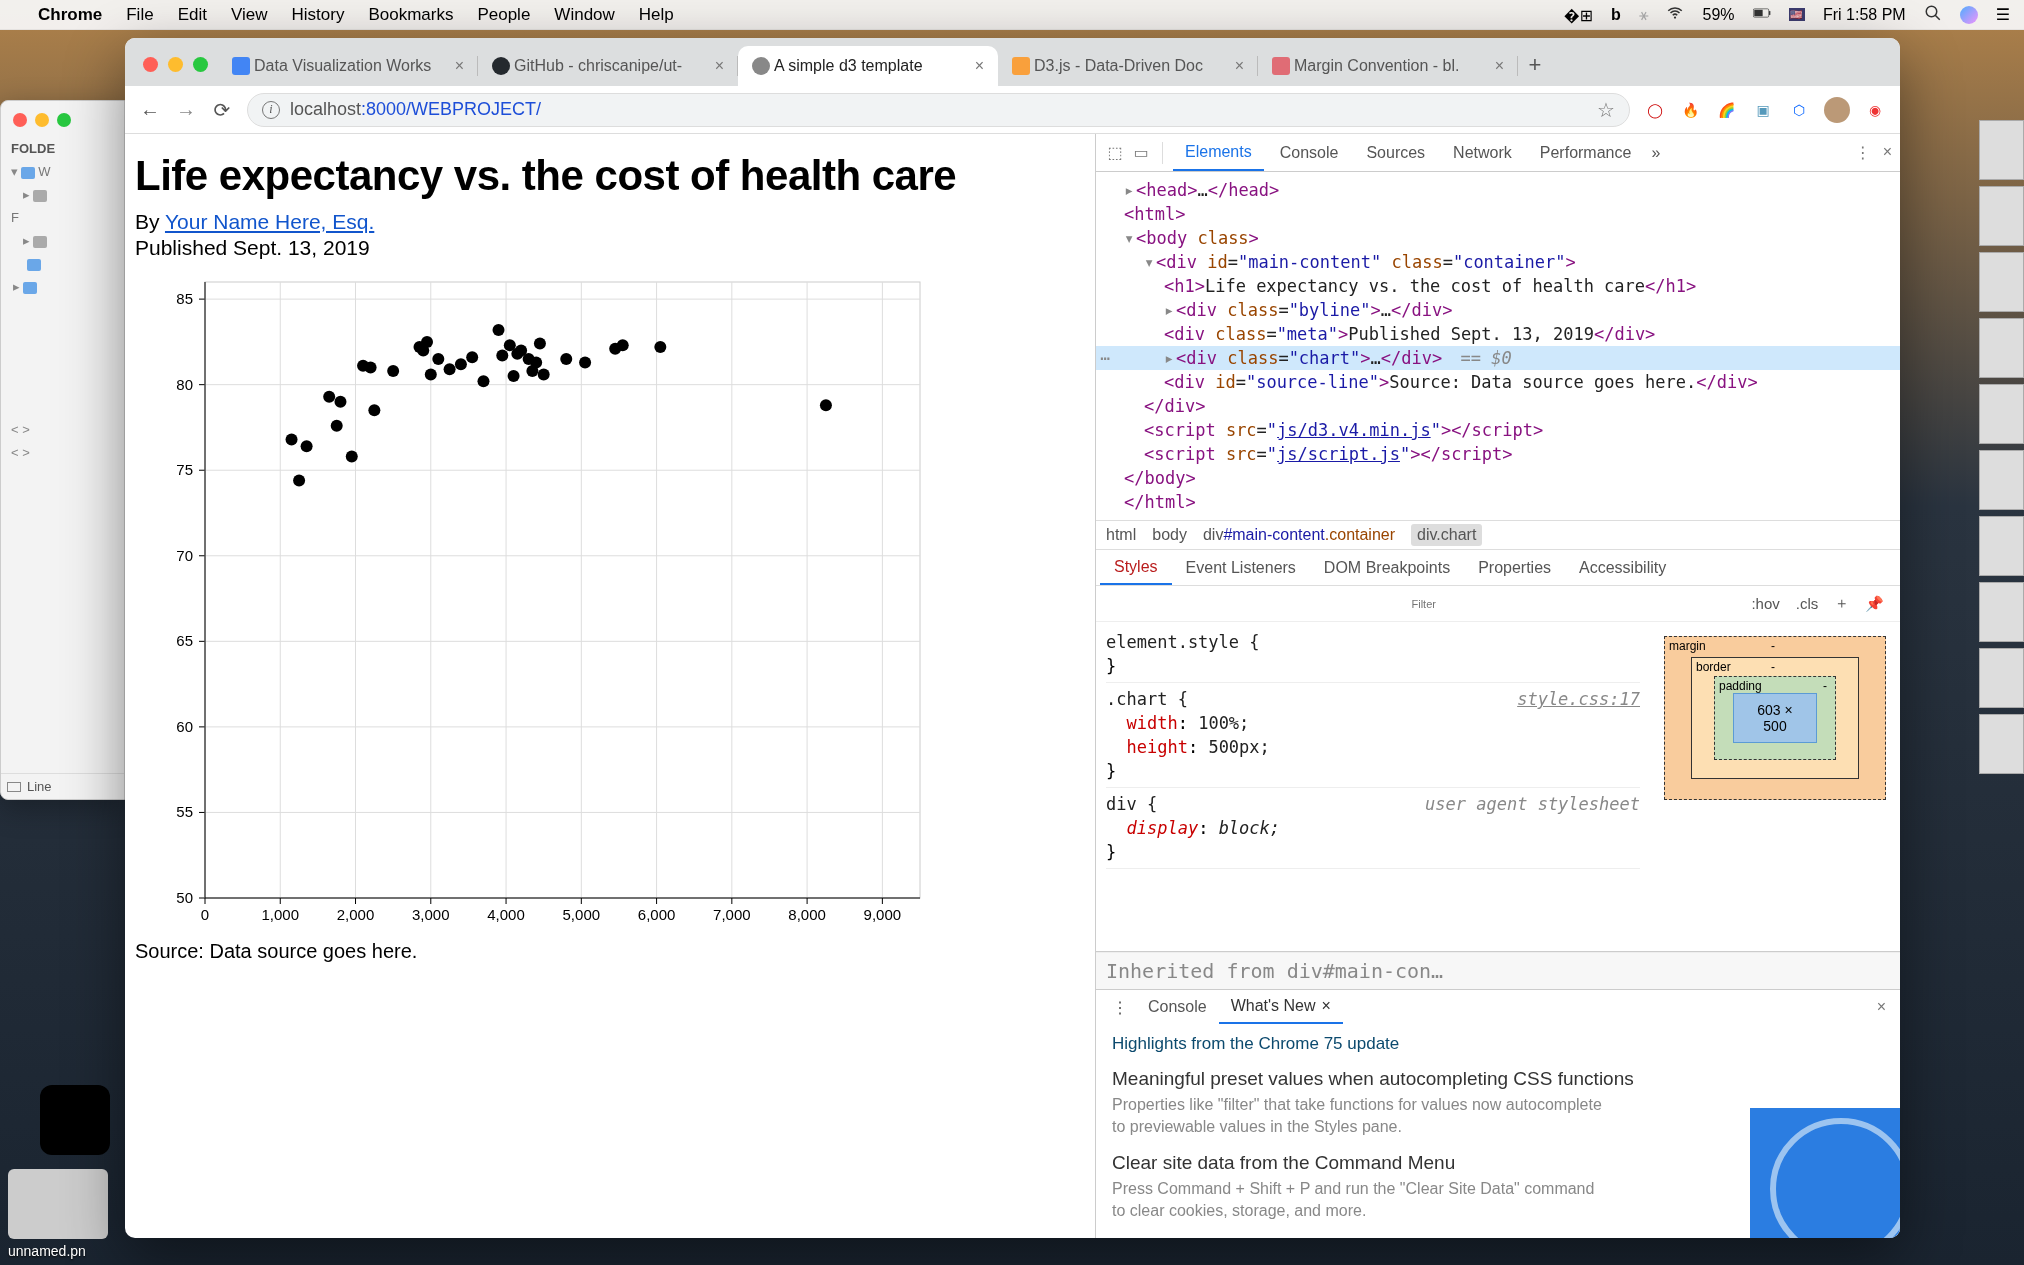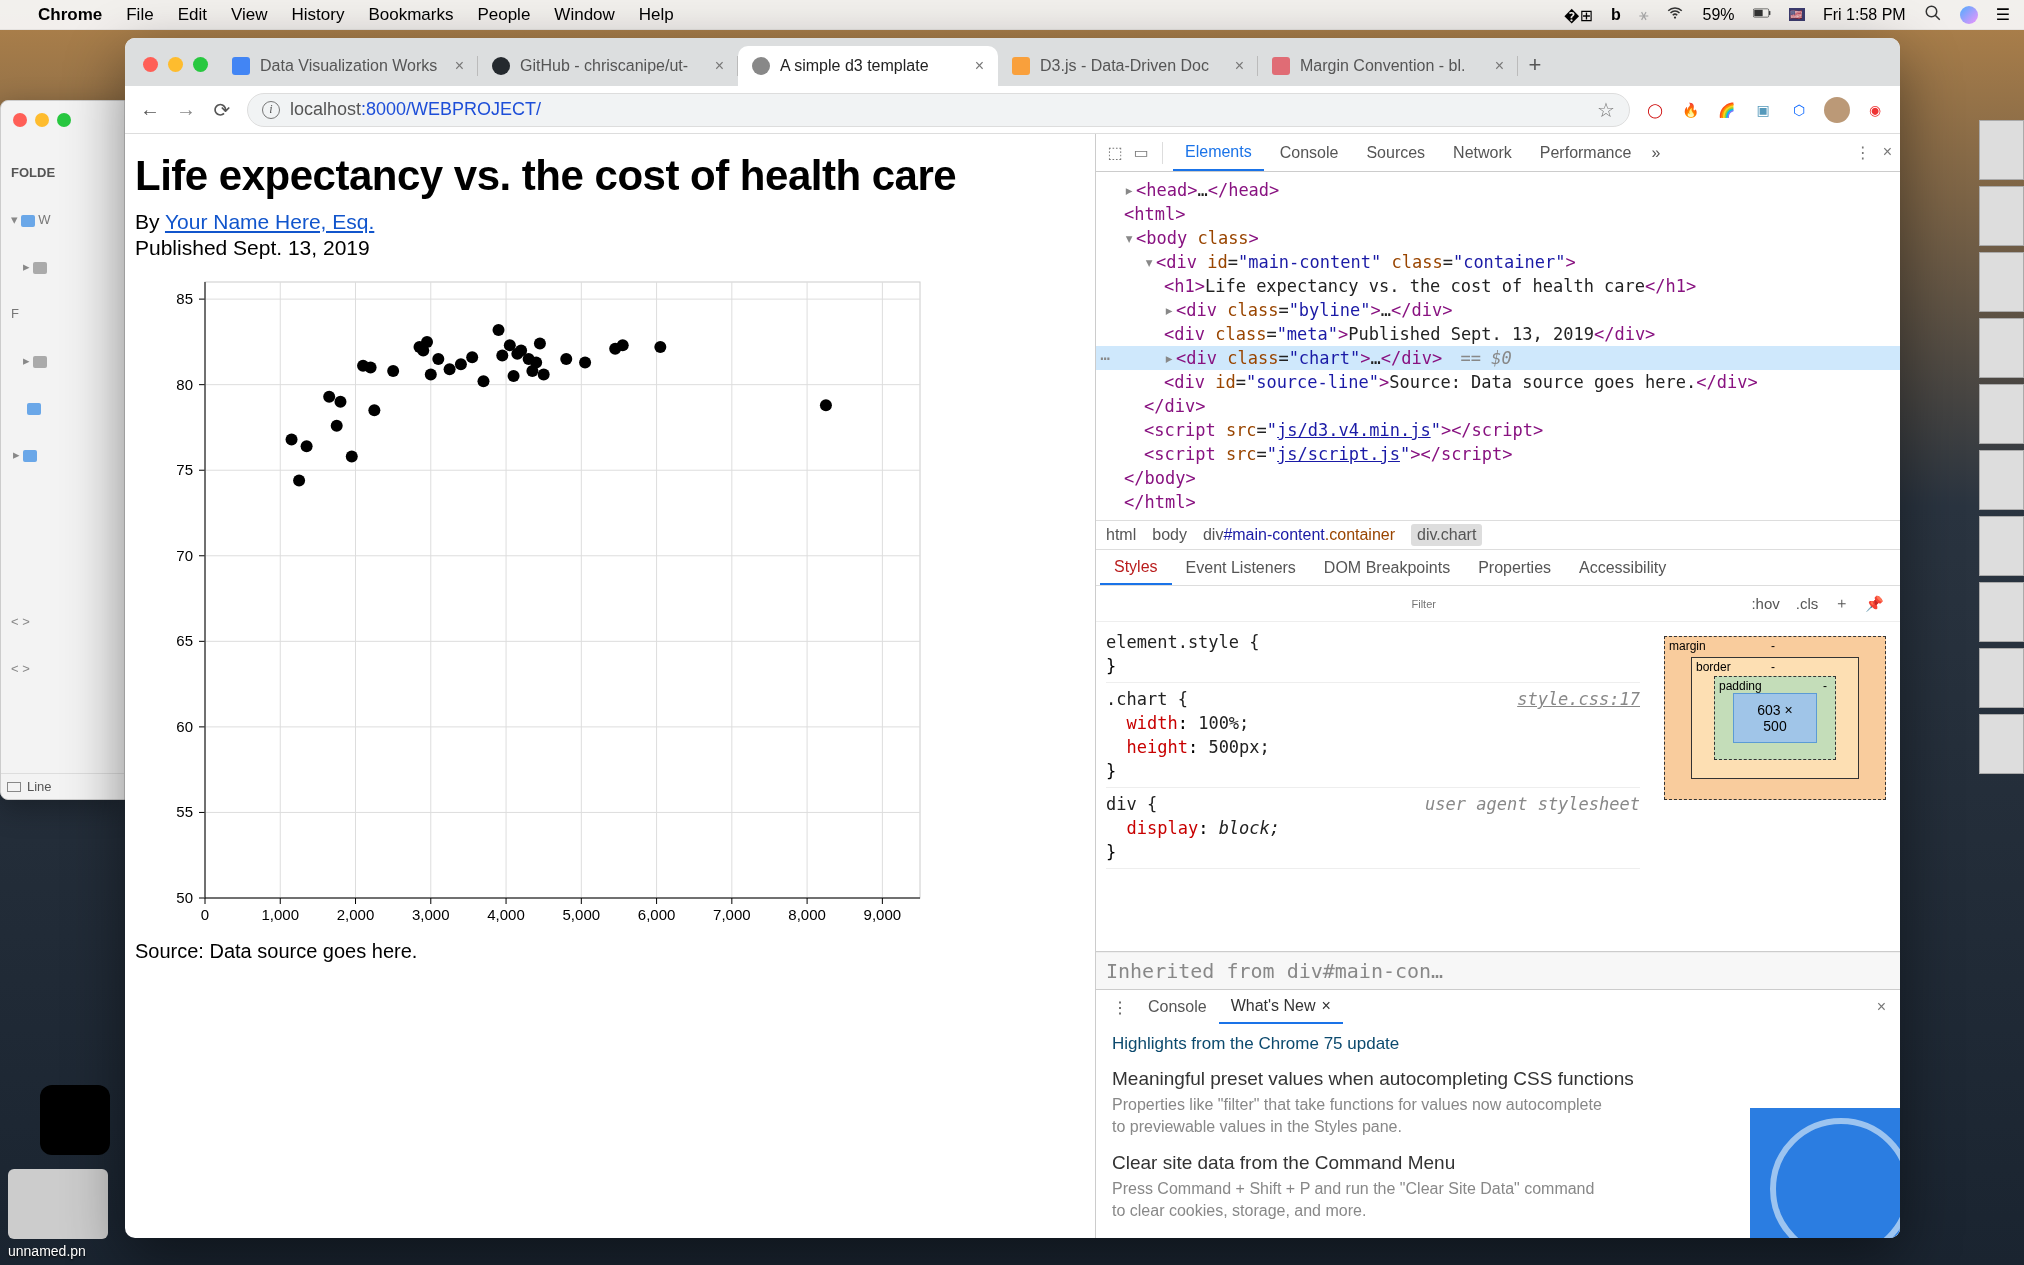--- a/index.html
+++ b/index.html
@@ -24,41 +24,41 @@
 
 
 .finder-left {
   position:absolute; left:0; top:100px; width:125px; height:700px;
   background:#f3f3f3; border:1px solid #ccc; border-radius:8px 0 0 8px;
   box-shadow:0 8px 30px rgba(0,0,0,.3);
   font-size:13px; color:#777; padding:8px;
 }
 .finder-left .dots { display:flex; gap:8px; padding:4px 4px 10px;}
 .finder-left .dots span{width:14px;height:14px;border-radius:50%;}
-.finder-left .line{padding:4px 2px;white-space:nowrap;overflow:hidden;margin-top:24px;}
+.finder-left .line{padding:4px 2px;white-space:nowrap;overflow:hidden;}
 .finder-left .tri::before{content:"▸ ";color:#888;}
 .finder-left .triopen::before{content:"▾ ";color:#888;}
 .finder-left .ico{display:inline-block;width:14px;height:12px;background:#6aa7e8;border-radius:2px;margin-right:3px;vertical-align:middle;}
 .finder-bottom{position:absolute;bottom:0;left:0;right:0;height:26px;border-top:1px solid #ddd;display:flex;align-items:center;padding:0 6px;gap:6px;color:#555;}
 
 .right-strip{position:absolute;right:0;top:120px;width:45px;height:900px;}
 .right-strip div{height:60px;margin-bottom:6px;background:#ddd;border:1px solid #aaa;font-size:9px;color:#444;overflow:hidden;}
 
 .dock-item{position:absolute;left:40px;width:70px;height:70px;border-radius:12px;}
 
 
 .chrome {
   position:absolute; left:125px; top:38px; width:1775px; height:1200px;
   background:#fff; border-radius:10px; box-shadow:0 20px 60px rgba(0,0,0,.45);
   display:flex; flex-direction:column; overflow:hidden;
 }
 .tabstrip{height:48px;background:#dcdedf;display:flex;align-items:flex-end;padding-left:12px;}
 .traffic{display:flex;gap:10px;align-items:center;padding:0 10px 14px 6px;}
 .traffic span{width:15px;height:15px;border-radius:50%;}
-.tab{height:40px;display:flex;align-items:center;gap:10px;padding:0 14px;font-size:16px;color:#555;border-radius:10px 10px 0 0;max-width:300px;min-width:260px;position:relative;}
+.tab{height:40px;display:flex;align-items:center;gap:4px;padding:0 14px;font-size:16px;color:#555;border-radius:10px 10px 0 0;max-width:300px;min-width:260px;position:relative;}
 .tab.active{background:#fff;color:#222;}
 .tab:not(.active)::after{content:"";position:absolute;right:0;top:10px;bottom:10px;width:1px;background:#bbb;}
 .tab .favicon{width:18px;height:18px;border-radius:3px;flex-shrink:0;}
 .tab .title{flex:1;white-space:nowrap;overflow:hidden;text-overflow:ellipsis;}
 .tab .close{color:#777;font-size:16px;flex-shrink:0;}
 .newtab{width:34px;text-align:center;color:#555;font-size:22px;padding-bottom:8px;}
 
 .toolbar{height:48px;background:#fff;border-bottom:1px solid #ddd;display:flex;align-items:center;padding:0 14px;gap:14px;}
 .toolbar .nav{color:#888;font-size:20px;width:22px;text-align:center;}
 .toolbar .nav.en{color:#555;}
@@ -451,21 +451,21 @@
           <div class="rule"><span class="sel">element.style {</span><br>}</div>
           <div class="rule">
             <span class="link">style.css:17</span>
             <span class="sel">.chart {</span><br>
             &nbsp;&nbsp;<span class="prop">width</span>: <span class="val">100%;</span><br>
             &nbsp;&nbsp;<span class="prop">height</span>: <span class="val">500px;</span><br>}
           </div>
           <div class="rule">
             <span class="ua">user agent stylesheet</span>
             <span class="sel">div {</span><br>
-            &nbsp;&nbsp;<span class="prop" style="">display</span>: <span class="val" style="font-style:italic;">block;</span><br>}
+            &nbsp;&nbsp;<span class="prop" style="font-style:italic;">display</span>: <span class="val" style="font-style:italic;">block;</span><br>}
           </div>
         </div>
         <div class="boxmodel">
           <div class="bm-margin">
             <span class="bm-label">margin</span>
             <span class="bm-dash" style="top:2px;right:50%;">-</span>
             <div class="bm-border">
               <span class="bm-label">border</span>
               <span class="bm-dash" style="top:2px;right:50%;">-</span>
               <div class="bm-padding">

